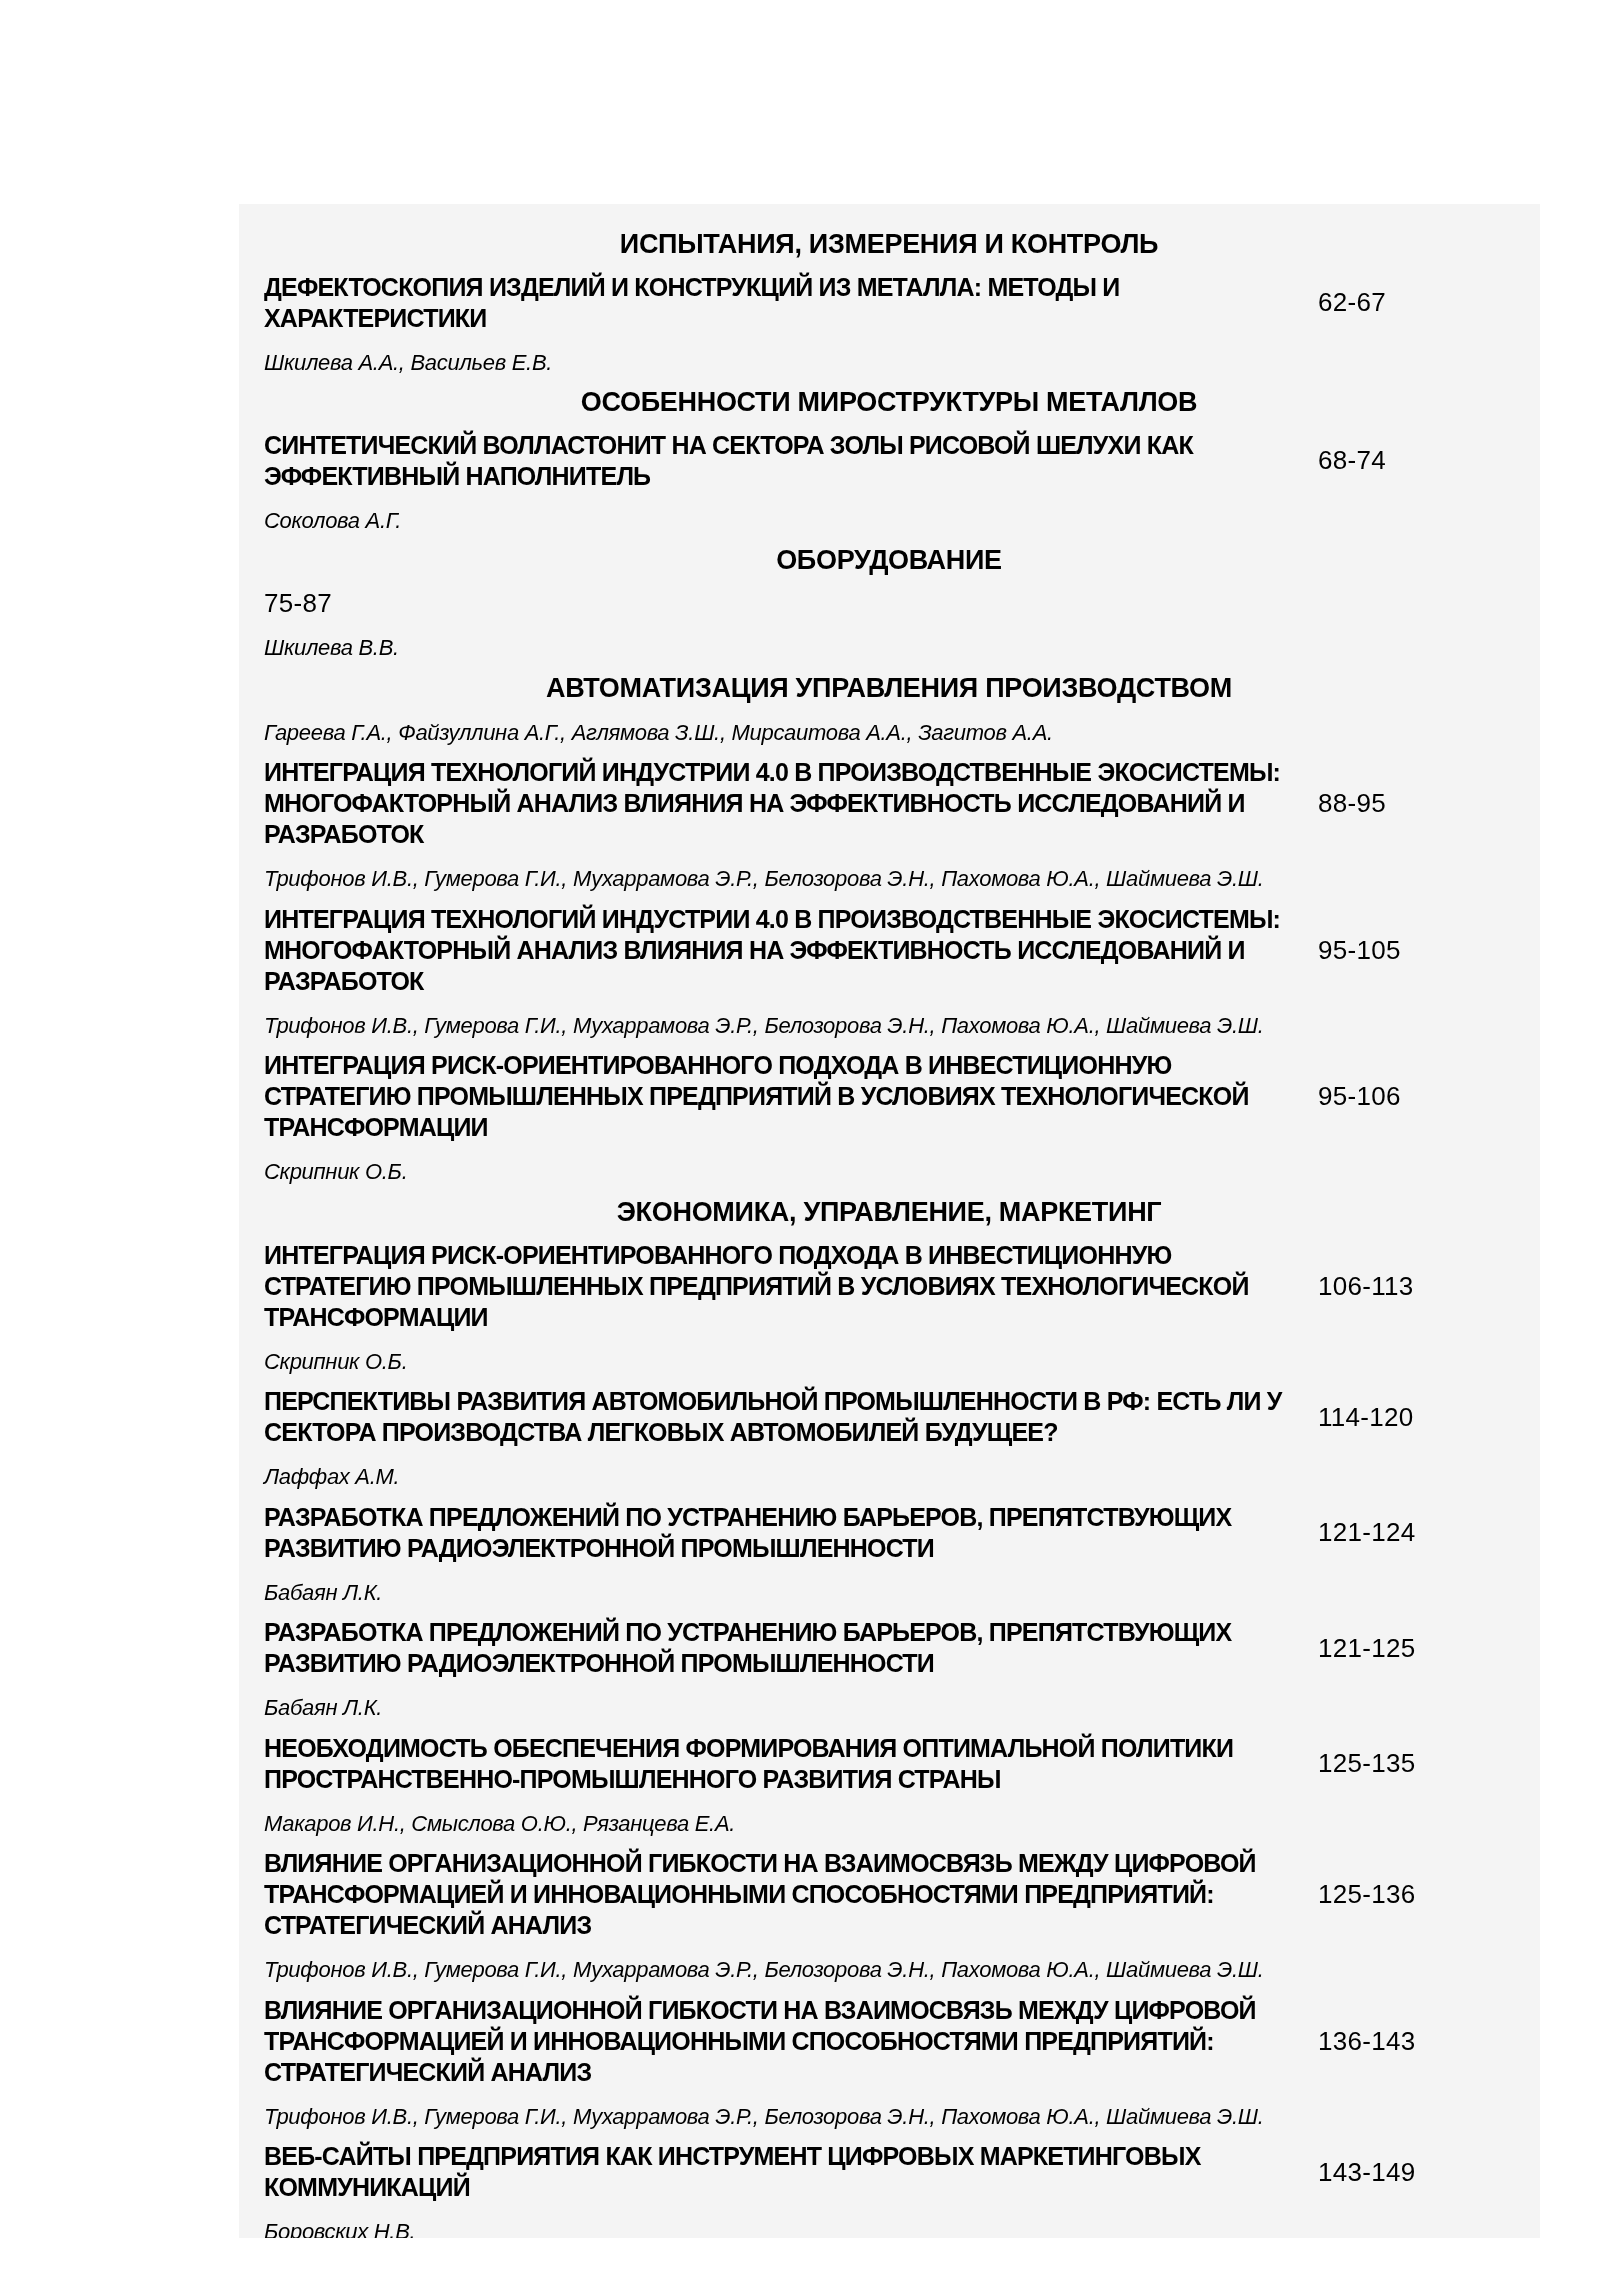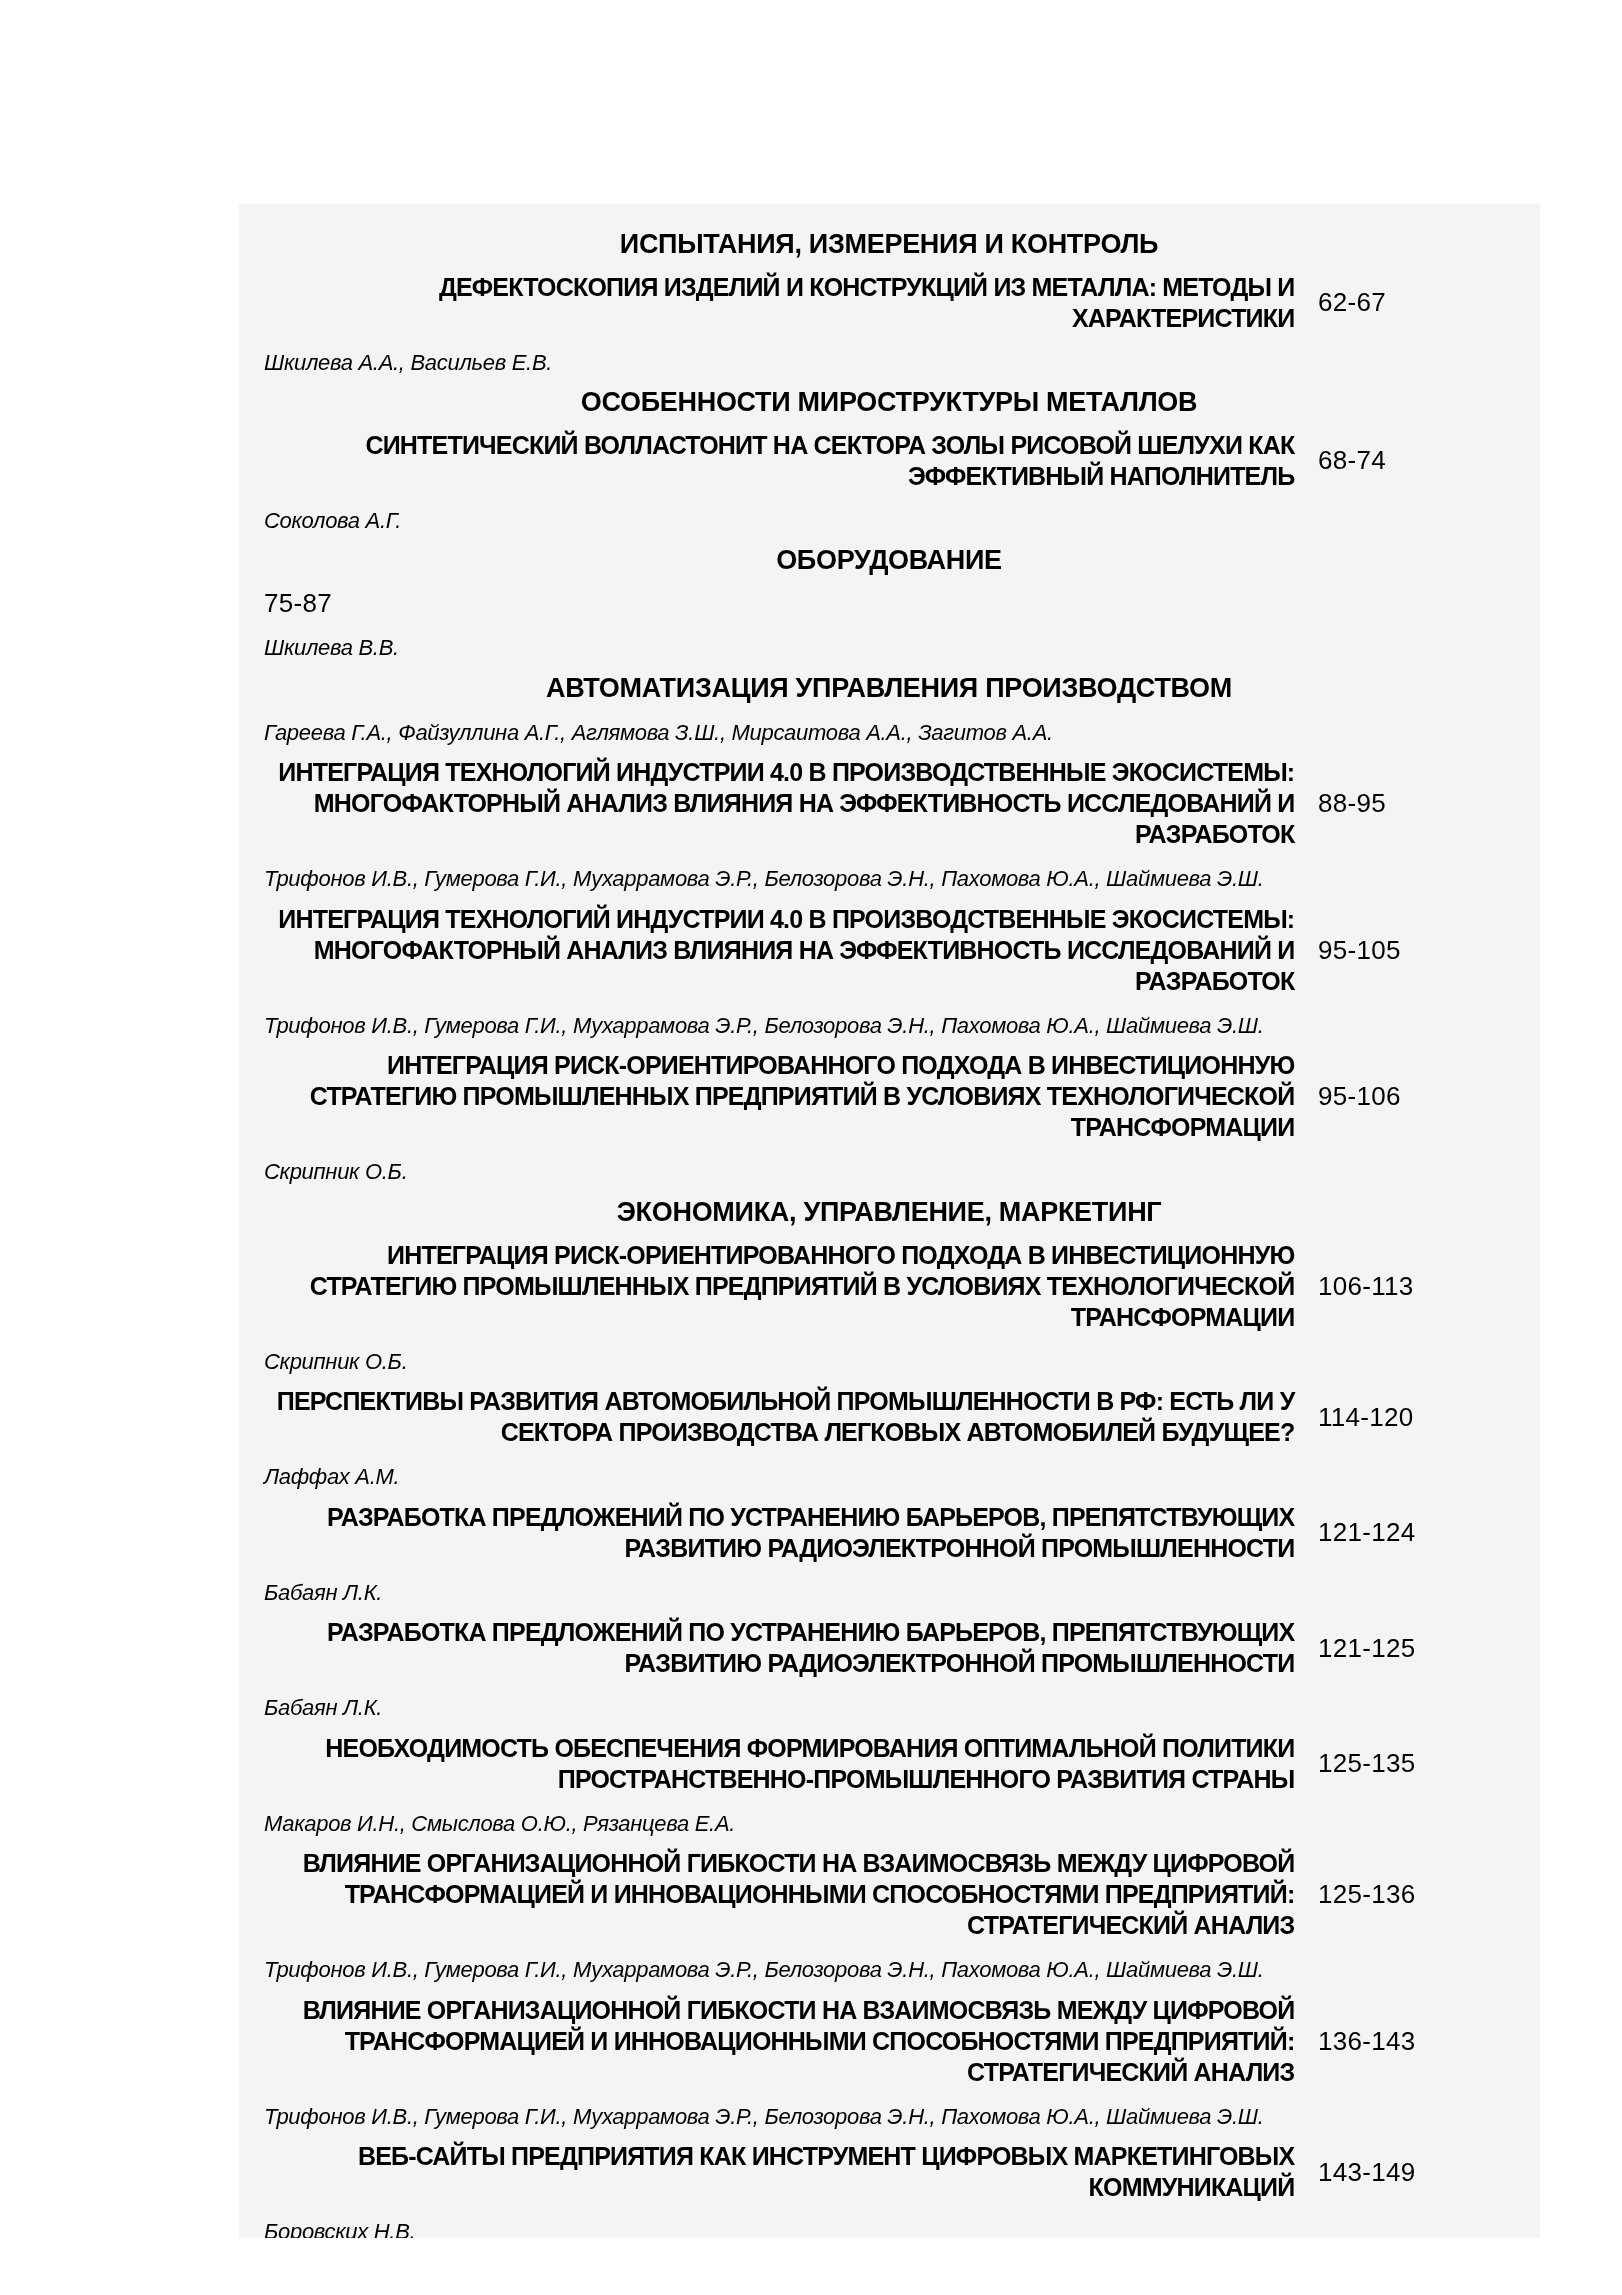--- a/index.html
+++ b/index.html
@@ -42,21 +42,20 @@
     display: flex;
     align-items: center;
   }
   .article-title {
     flex: 1 1 auto;
     font-size: 25px;
     font-weight: bold;
     line-height: 31px;
     letter-spacing: -0.8px;
     padding-right: 23.6px;
-    text-align: right;
   }
   .article-pages {
     flex: 0 0 222px;
     width: 222px;
     text-align: left;
     font-size: 26px;
     font-weight: normal;
     letter-spacing: 0.3px;
     white-space: nowrap;
   }

